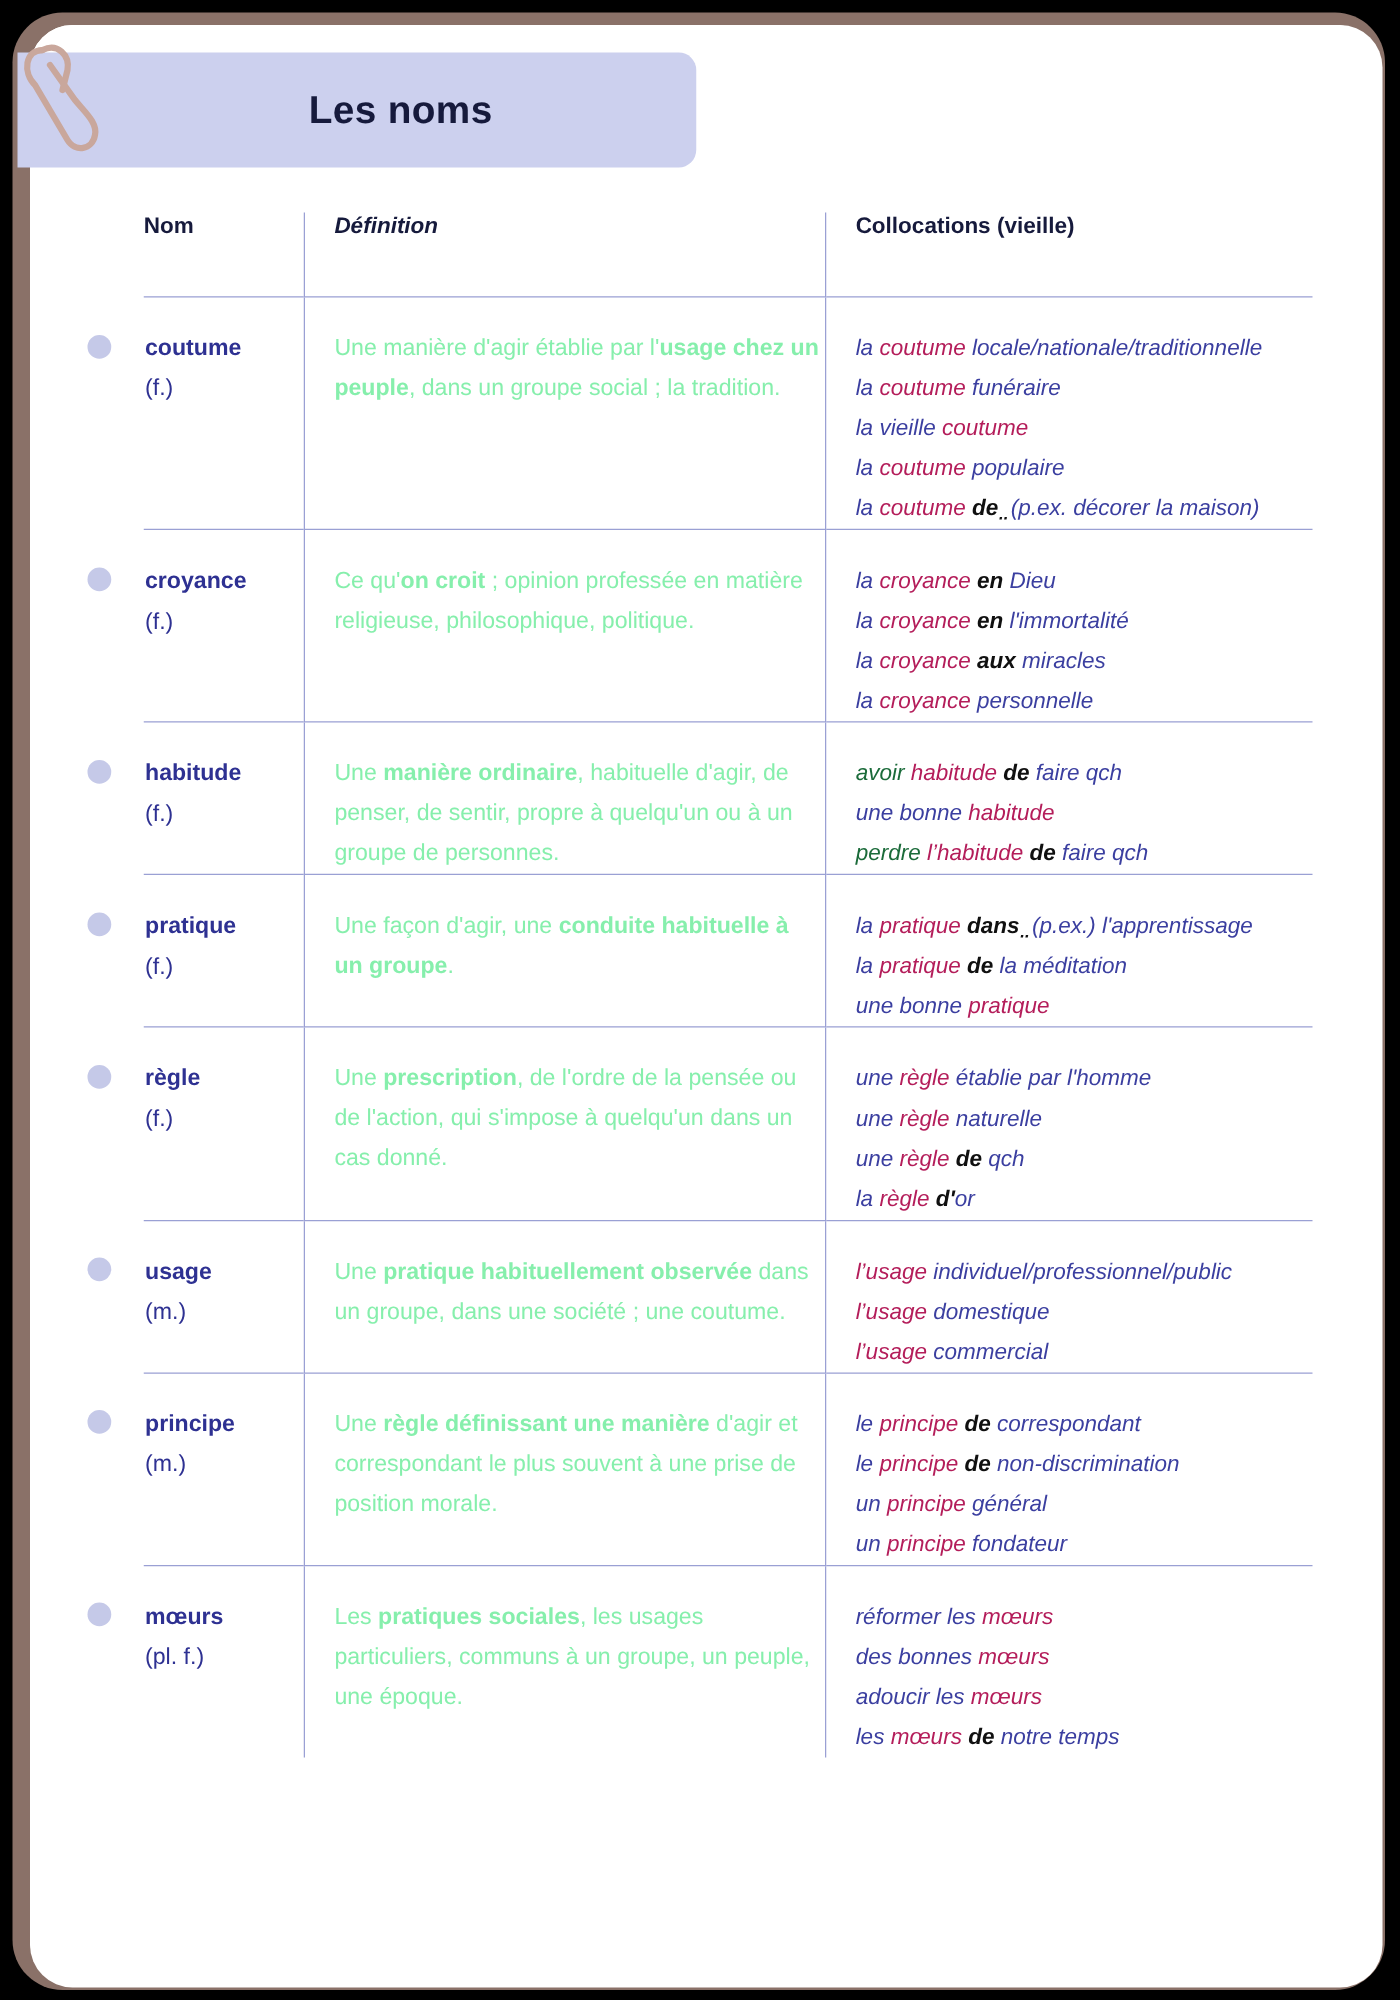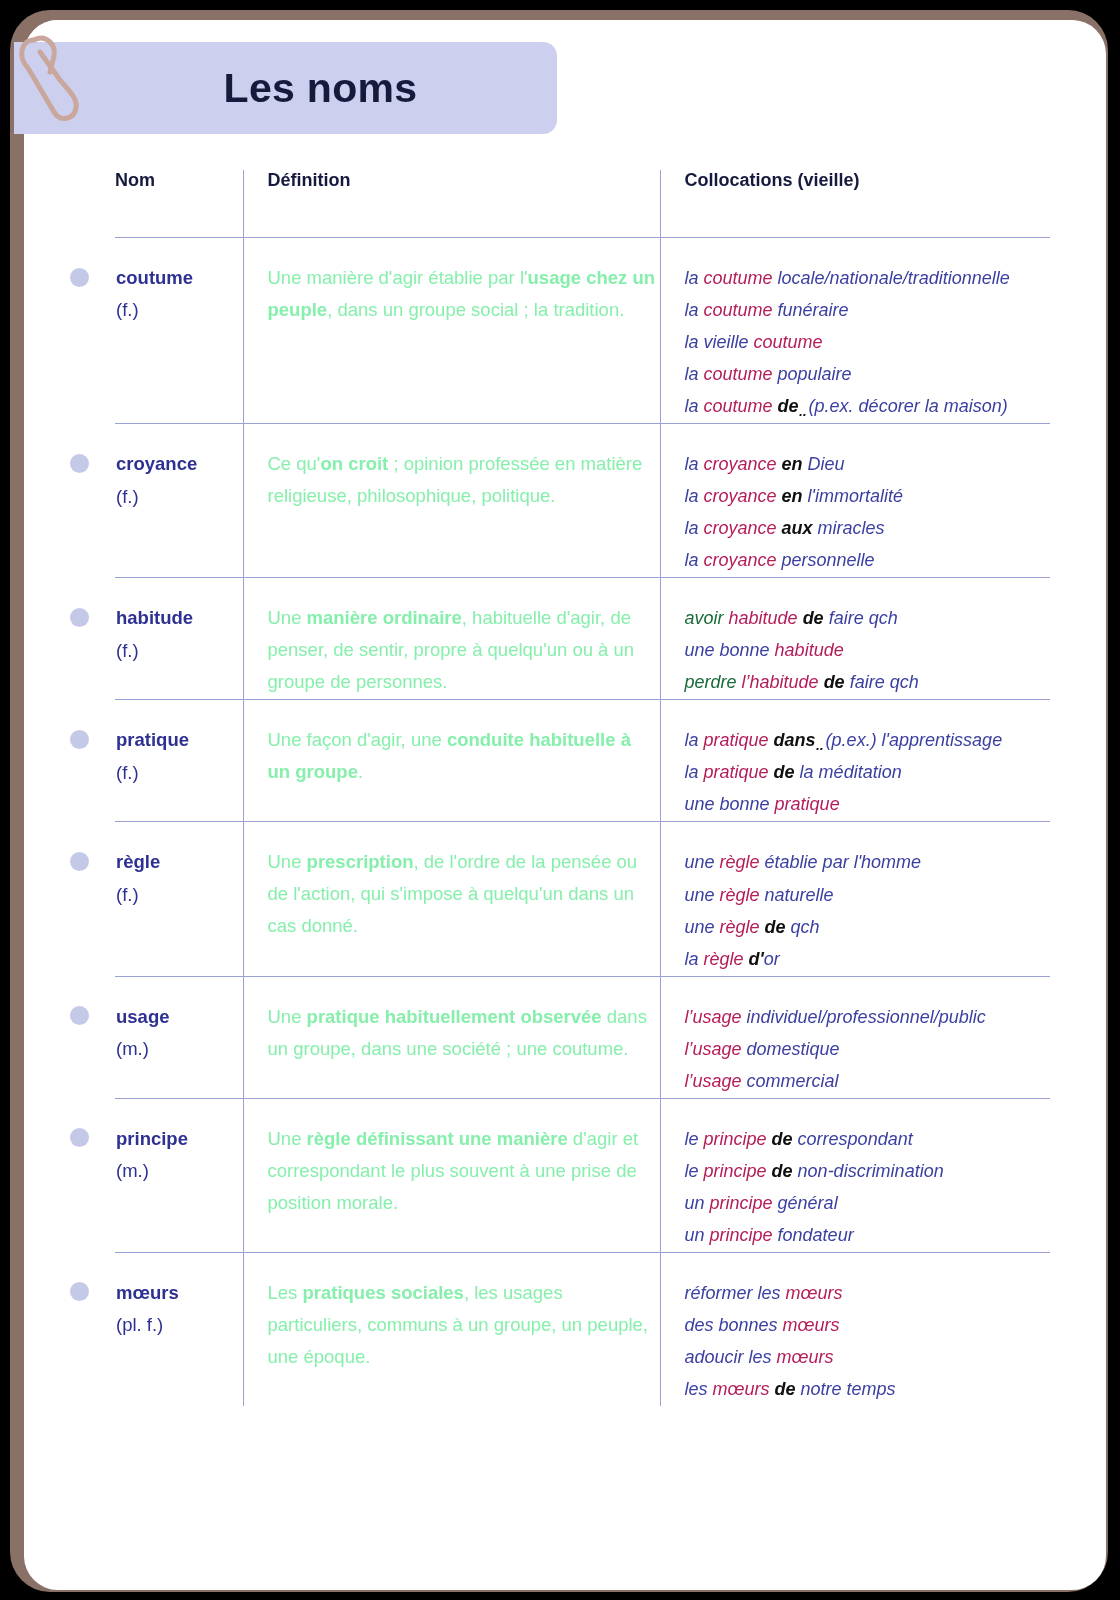--- a/index.html
+++ b/index.html
@@ -51,21 +51,21 @@
     position: absolute;
     left: 14px; top: 42px;
     width: 543px; height: 92px;
     background: #ccd0ee;
     border-radius: 0 14px 14px 0;
     display: flex;
     align-items: center;
     justify-content: center;
   }
   .title-text {
-    font-size: 41px;
+    font-size: 31px;
     font-weight: bold;
     color: #161a3c;
     letter-spacing: 0.3px;
     padding-left: 70px;
   }
 
   
   .paperclip {
     position: absolute;
     left: 10px; top: 16px;
@@ -92,21 +92,21 @@
 
   thead th {
     text-align: left;
     vertical-align: top;
     font-size: 18px;
     font-weight: bold;
     color: #161a3c;
     padding: 0 0 46px 0;
   }
   thead th.h-nom  { padding-left: 0; }
-  thead th.h-def  { padding-left: 24px; border-left: 1.5px solid #9aa0d4; }
+  thead th.h-def  { padding-left: 24px; border-left: 1.5px solid #9aa0d4; font-style: italic; }
   thead th.h-coll { padding-left: 24px; border-left: 1.5px solid #9aa0d4; }
 
   tbody td {
     vertical-align: top;
     padding-top: 24px;
     border-top: 1.5px solid #9aa0d4;
   }
   tbody td.t-bullet {
     border-top: none;
     padding-left: 70px;

